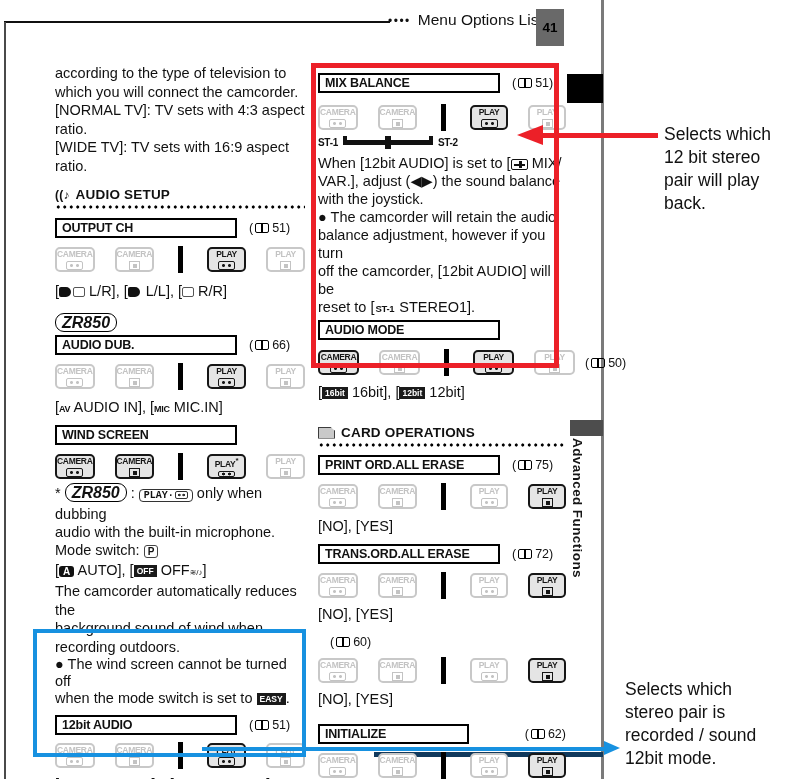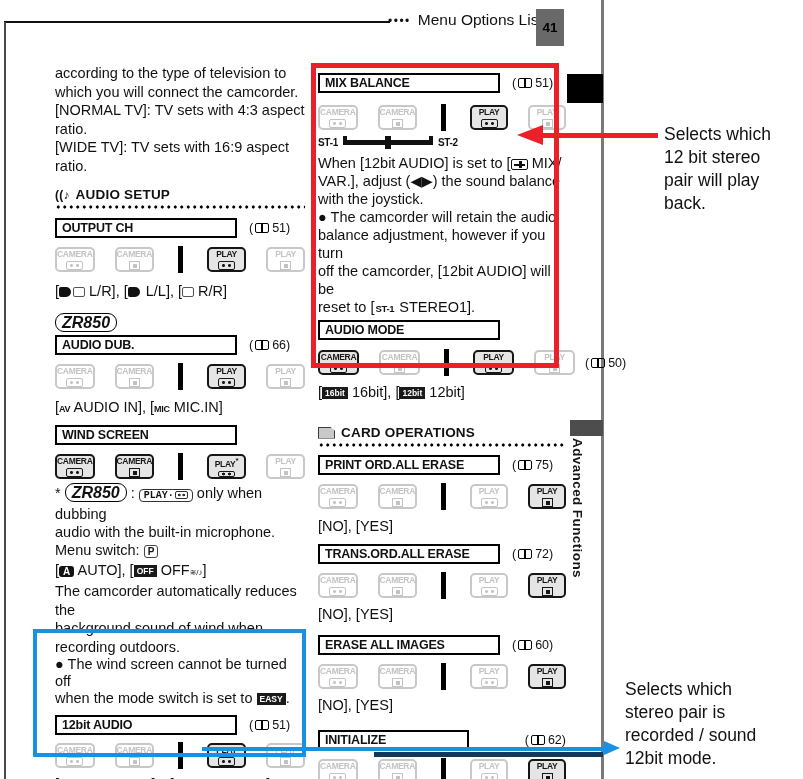--- a/index.html
+++ b/index.html
@@ -260,21 +260,21 @@
         <span class="mbadge on">
           <span class="mb-label">PLAY<sup class="mb-star">*</sup></span>
           <span class="mb-icon mbi-tape"></span>
         </span>
         <span class="mbadge off">
           <span class="mb-label">PLAY</span>
           <span class="mb-icon mbi-card"></span>
         </span>
       </div>
     <div class="para note-wind"><span class="tok-text">* </span><span class="tok-model">ZR850</span><span class="tok-text"> : </span><span class="tok-btn">PLAY·<i class="ic-tape-mini"></i></span><span class="tok-text"> only when dubbing</span><br><span class="tok-text">audio with the built-in microphone.</span></div>
-    <div class="para"><span class="tok-text">Menu switch: </span><span class="tok-key">P</span></div>
+    <div class="para"><span class="tok-text">Mode switch: </span><span class="tok-key">P</span></div>
     <div class="para"><span class="tok-text">[</span><span class="tok-keydark">A</span><span class="tok-text"> AUTO], [</span><span class="tok-dark">OFF</span><span class="tok-text"> OFF</span><span class="tok-tiny">≋/♪</span><span class="tok-text">]</span></div>
     <div class="wind-para">
         <div class="tline">The camcorder automatically reduces the</div>
         <div class="tline">background sound of wind when</div>
         <div class="tline">recording outdoors.</div>
       </div>
     <div class="para wind-bullet"><span class="tok-text">● The wind screen cannot be turned off</span><br><span class="tok-text">when the mode switch is set to </span><span class="tok-dark">EASY</span><span class="tok-text">.</span></div>
 
     <div class="name-row nb-12bit">
       <div class="name-box">12bit AUDIO</div>
@@ -448,21 +448,20 @@
           <span class="mb-icon mbi-tape"></span>
         </span>
         <span class="mbadge on">
           <span class="mb-label">PLAY</span>
           <span class="mb-icon mbi-card"></span>
         </span>
       </div>
     <div class="opt-line opt-trans">[NO], [YES]</div>
 
     <div class="name-row nb-erase">
-      <div class="name-box">ERASE ALL IMAGES</div>
       <span class="ref">
           <span>(</span>
           <i class="book-icon"></i>
           <span class="ref-num">60</span>
           <span>)</span>
         </span>
     </div>
     <div class="mode-row mr-erase">
         <span class="mbadge off">
           <span class="mb-label">CAMERA</span>

